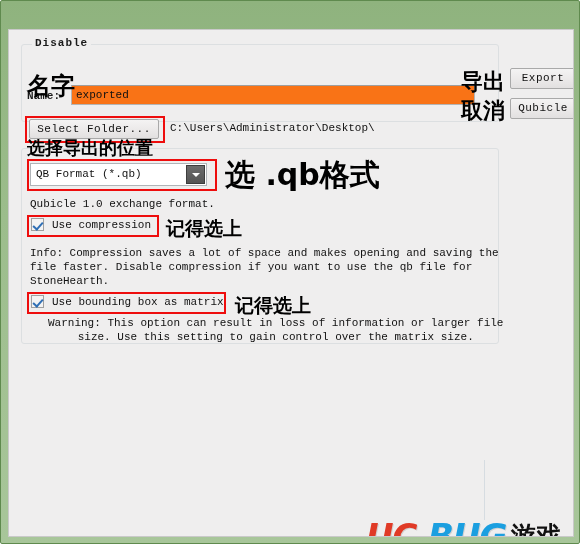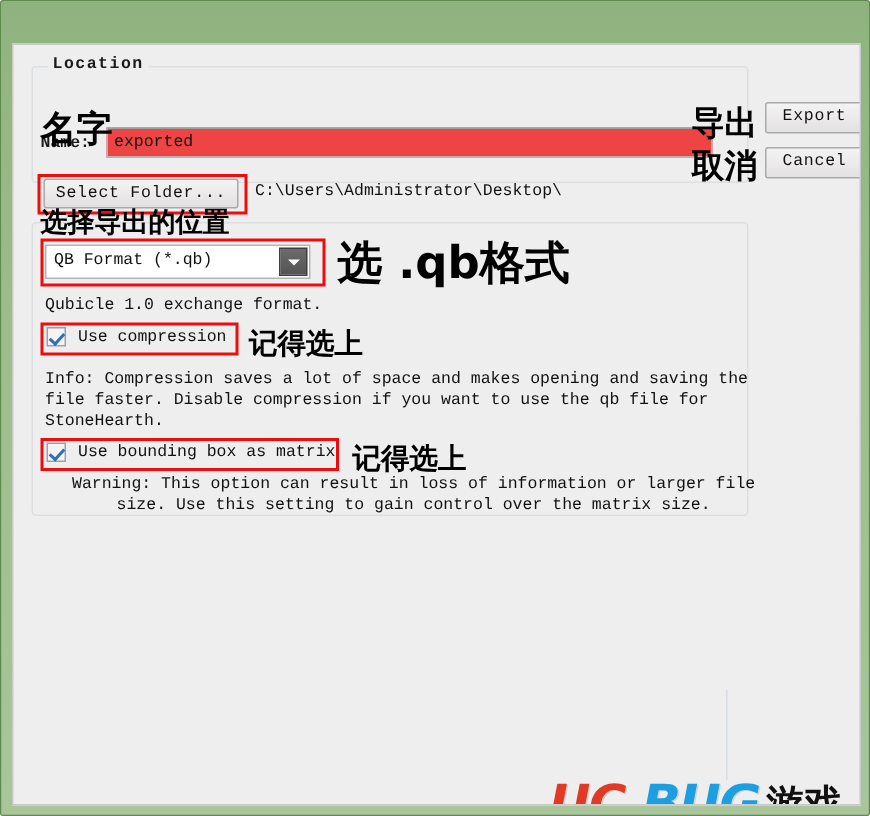--- a/index.html
+++ b/index.html
@@ -115,21 +115,21 @@
     font-weight: bold;
     color: #1b1b1b;
   }
   .name-input {
     position: absolute;
     left: 62px;
     top: 55px;
     width: 404px;
     height: 20px;
     box-sizing: border-box;
-    background: #ef4444;
+    background: #f97316;
     border: 1px solid #b4b4b4;
     border-top-color: #9e9e9e;
     font-family: "Liberation Mono", monospace;
     font-size: 11px;
     color: #111111;
     padding: 0 4px;
     line-height: 18px;
   }
 
   
@@ -340,28 +340,28 @@
 <body>
 
 <div id="screen">
 
   <div class="window-frame">
 
 
     <div class="client">
 
       <div class="groupbox" id="group-location">
-        <div class="group-label">Location</div>
+        <div class="group-label">Disable</div>
       </div>
 
       <div class="lbl-name">Name:</div>
       <div class="name-input" placeholder="">exported</div>
 
       <div class="btn" id="btn-export">Export</div>
-      <div class="btn" id="btn-cancel">Cancel</div>
+      <div class="btn" id="btn-cancel">Qubicle</div>
 
       <div class="btn" id="btn-select-folder">Select Folder...</div>
       <div class="path-text">C:\Users\Administrator\Desktop\</div>
 
       <div class="groupbox" id="group-format"></div>
 
       <div class="combo">
         <div class="combo-value">QB Format (*.qb)</div>
         <div class="combo-arrow"></div>
       </div>

